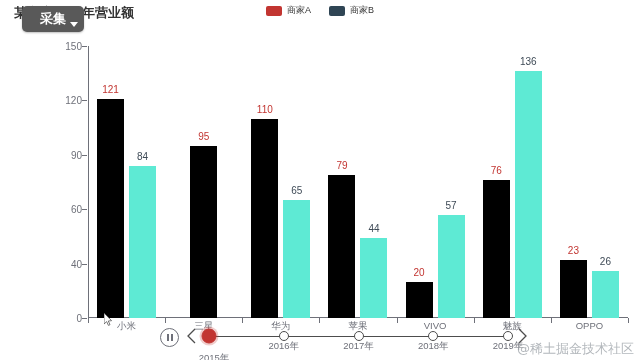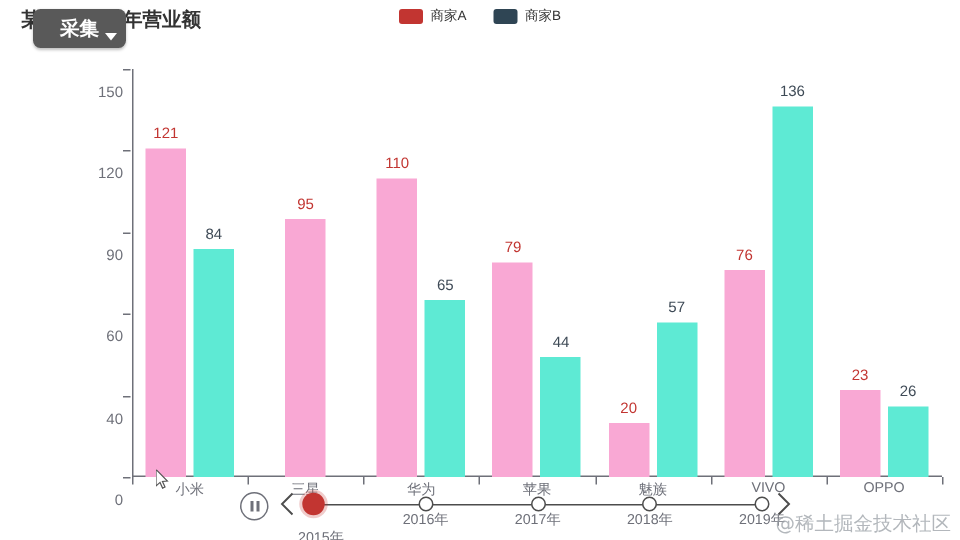--- a/index.html
+++ b/index.html
@@ -48,31 +48,31 @@
     width:540px;height:272px;
   }
   .axis-line-y{
     position:absolute;left:0;top:0;width:1px;height:272px;background:#6e7079;
   }
   .axis-line-x{
     position:absolute;left:0;bottom:0;width:540px;height:1px;background:#6e7079;
   }
   .ytick{position:absolute;left:-6px;width:5px;height:1px;background:#6e7079;}
   .ylabel-wrap{position:absolute;left:-46px;width:40px;text-align:right;
-    transform:translateY(-50%);font-size:10px;color:#6e7079;margin-top:16px;}
+    transform:translateY(-50%);font-size:10px;color:#6e7079;}
 
   
   .bars{position:absolute;left:0;bottom:0;width:540px;height:272px;
     display:flex;align-items:flex-end;}
   .cat-group{
     flex:1 1 0;height:100%;position:relative;
     display:flex;align-items:flex-end;justify-content:center;gap:5px;
   }
   .bar{width:27px;position:relative;}
-  .bar.a{background:#f9a8d4;}
+  .bar.a{background:#000000;}
   .bar.b{background:#5eead4;}
   .bar-val{
     position:absolute;left:50%;transform:translateX(-50%);
     top:-15px;font-size:10px;white-space:nowrap;
   }
   .bar.a .bar-val{color:#c23531;}
   .bar.b .bar-val{color:#3e4a56;}
 
   
   .xticks{position:absolute;left:0;top:272px;width:540px;height:6px;}
@@ -231,22 +231,22 @@
         <div class="xtick" style="left: 462.857px;"></div>
         <div class="xtick" style="left: 540px;"></div>
       </div>
   </div>
 
   <div class="xlabels" id="xlabels">
       <div class="xlabel">小米</div>
       <div class="xlabel">三星</div>
       <div class="xlabel">华为</div>
       <div class="xlabel">苹果</div>
+      <div class="xlabel">VIVO</div>
       <div class="xlabel">魅族</div>
-      <div class="xlabel">VIVO</div>
       <div class="xlabel">OPPO</div>
     </div>
 
   <svg class="cursor" viewBox="0 0 10 14">
     <polygon points="0,0 0,11 2.7,8.6 4.4,12.4 6,11.7 4.3,8 7.6,7.7" fill="#ffffff" stroke="#555" stroke-width="0.8"></polygon>
   </svg>
 
   <div class="timeline">
     <div class="tl-control">
         <i></i>

